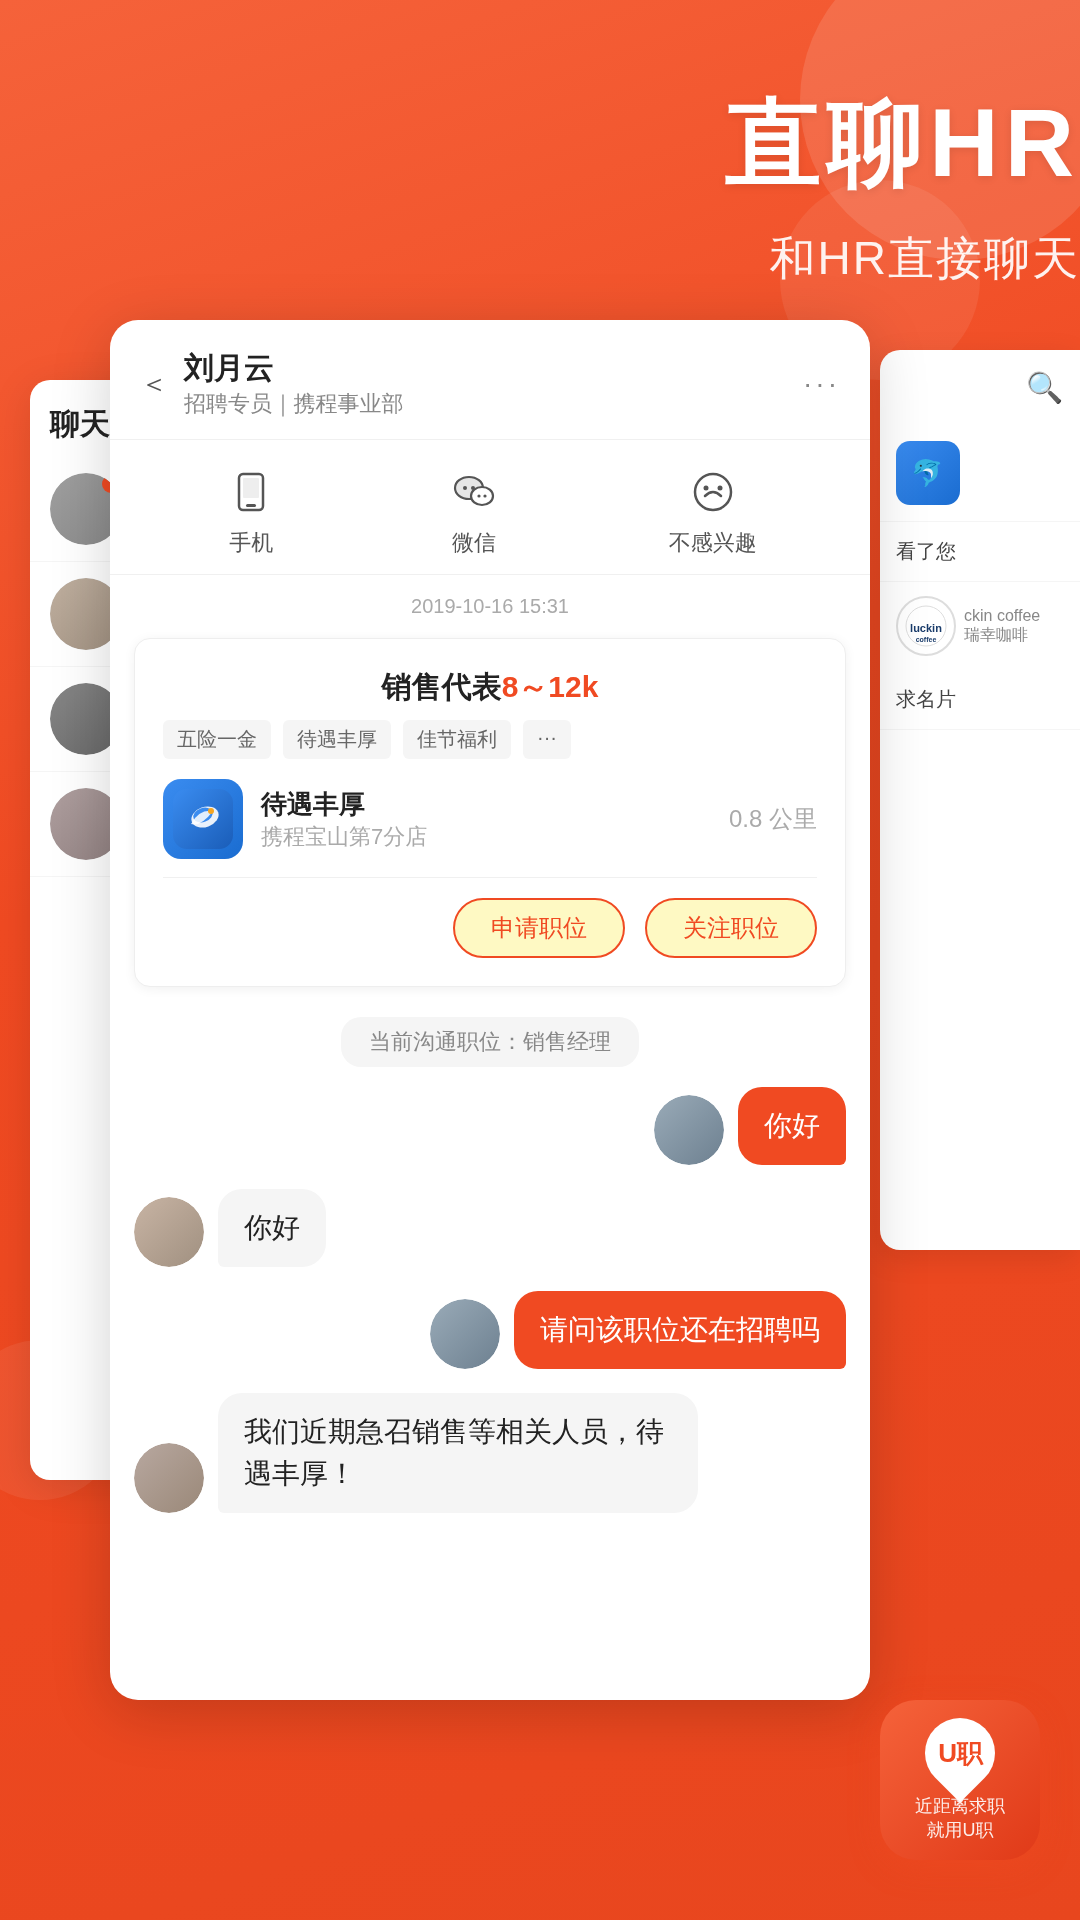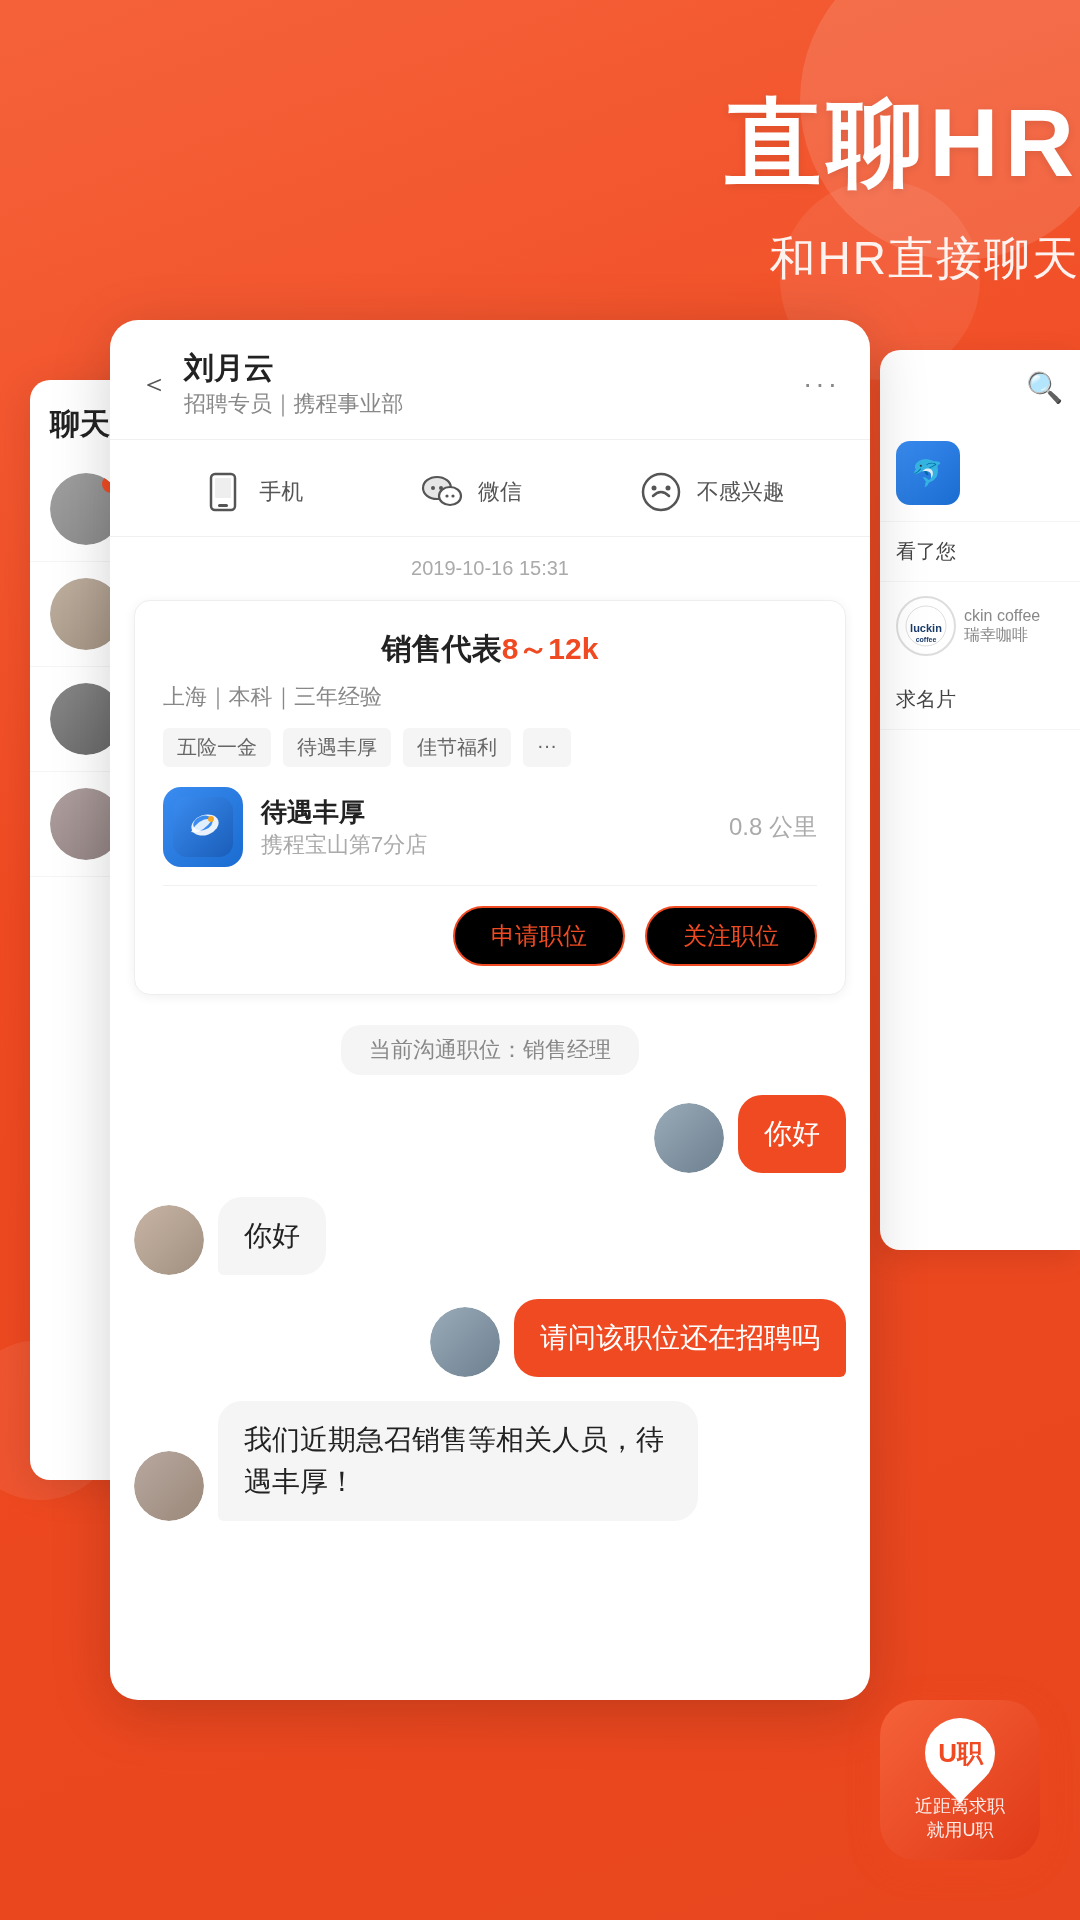--- a/index.html
+++ b/index.html
@@ -246,21 +246,21 @@
     
     .action-tabs {
       display: flex;
       justify-content: space-around;
       padding: 24px 30px 16px;
       border-bottom: 1px solid #f0f0f0;
       flex-shrink: 0;
     }
     .action-tab {
       display: flex;
-      flex-direction: row;
+      flex-direction: column;
       align-items: center;
       gap: 8px;
     }
     .action-icon {
       width: 56px;
       height: 56px;
       display: flex;
       align-items: center;
       justify-content: center;
     }
@@ -365,21 +365,21 @@
       color: #aaa;
     }
     .job-actions {
       display: flex;
       justify-content: flex-end;
       gap: 20px;
     }
     .job-action-btn {
       border: 2px solid #f04a22;
       color: #f04a22;
-      background: #000000;
+      background: #fef9c3;
       border-radius: 40px;
       padding: 12px 36px;
       font-size: 24px;
       cursor: pointer;
     }
 
     
     .current-position-notice {
       text-align: center;
       margin: 10px 0 20px;
@@ -577,21 +577,20 @@
 
     <div class="chat-timestamp">2019-10-16 15:31</div>
 
     <div class="chat-messages">
 
       <div class="job-card">
         <div class="job-card-title-row">
           <div class="job-title">销售代表</div>
           <div class="job-salary">8～12k</div>
         </div>
-        <div class="job-details">上海｜本科｜三年经验</div>
         <div class="job-tags">
           <span class="job-tag">五险一金</span>
           <span class="job-tag">待遇丰厚</span>
           <span class="job-tag">佳节福利</span>
           <span class="job-tag">···</span>
         </div>
         <div class="job-company-row">
           <div class="company-logo">
             <svg width="60" height="60" viewBox="0 0 60 60">
               <rect width="60" height="60" rx="14" fill="url(#cg)"></rect>

